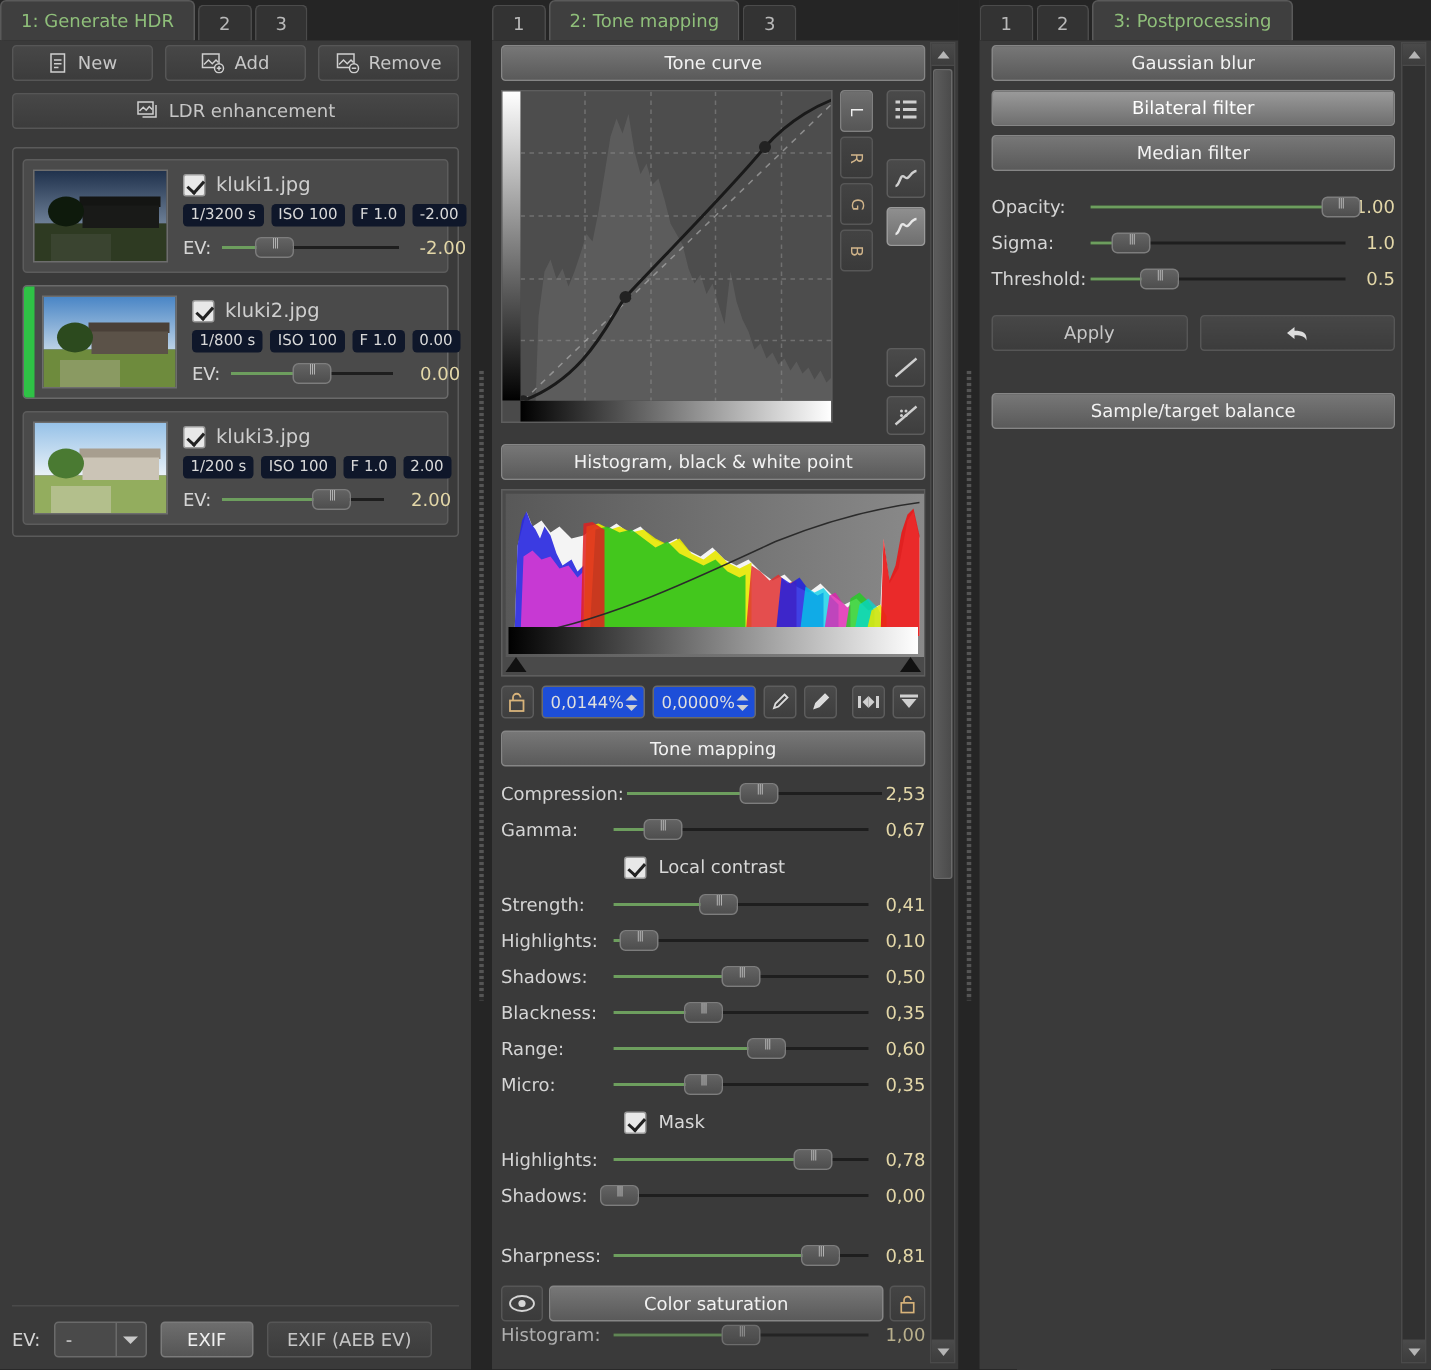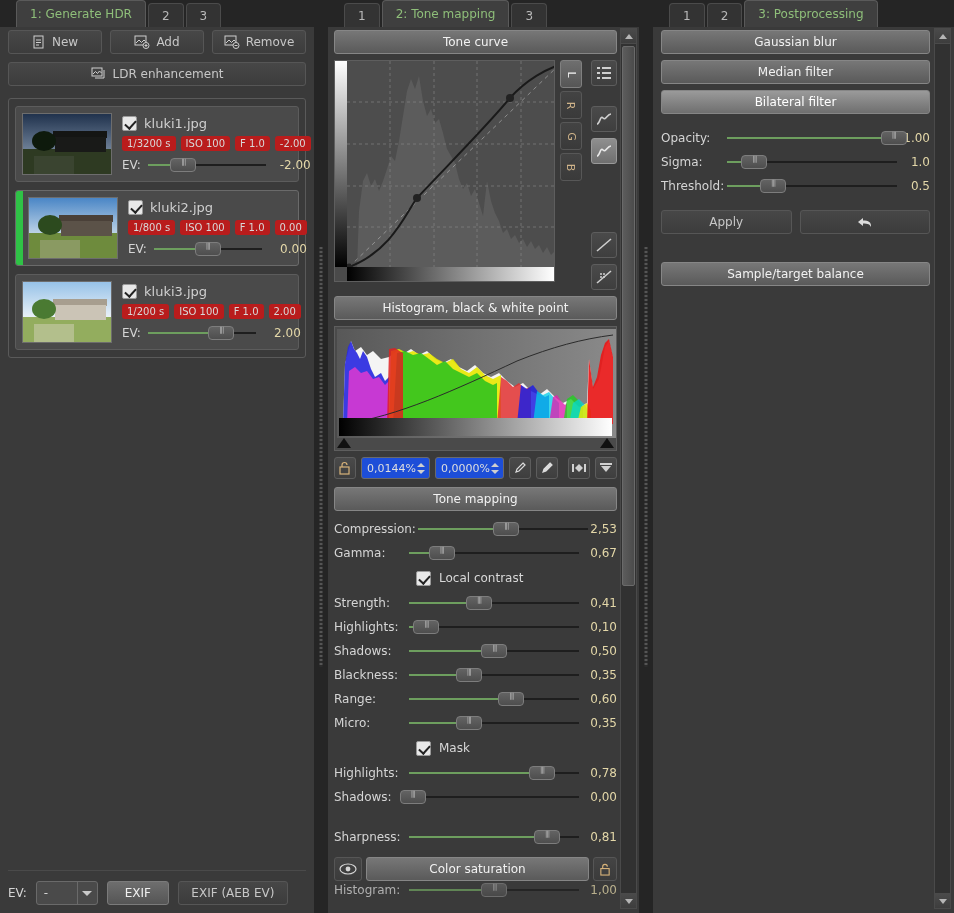--- a/index.html
+++ b/index.html
@@ -22,21 +22,21 @@
     position: relative; flex: 0 0 14px;
   }
   .splitter .grip {
     position: absolute; left: 50%; top: 50%;
     transform: translate(-50%,-50%);
     width: 3px; height: 420px;
     background: repeating-linear-gradient(to bottom, #555 0 2px, #2b2b2b 2px 4px);
   }
 
   
-  .tabbar { display: flex; align-items: flex-end; height: 27px; padding-left: 16px; background: #252525; }
+  .tabbar { display: flex; align-items: flex-end; height: 27px; padding-left: 0; background: #252525; }
   .tab {
     height: 24px; line-height: 24px;
     padding: 0 13px;
     background: #333; color: #b9b9b9;
     border: 1px solid #4b4b4b; border-bottom: none;
     border-radius: 4px 4px 0 0;
     margin-right: 2px;
     font-size: 12px; white-space: nowrap;
   }
   .tab.active { background: #3f3f3f; color: #8fbf7a; height: 27px; line-height: 26px; border-color: #5a5a5a; }
@@ -121,21 +121,21 @@
     position: relative; flex: 0 0 15px;
   }
   .chk::after {
     content: ""; position: absolute; left: 4px; top: 1px;
     width: 5px; height: 9px; border: solid #222;
     border-width: 0 2px 2px 0; transform: rotate(42deg);
   }
   .fname { color: #cfcfcf; font-size: 13px; }
   .exifrow { display: flex; gap: 5px; margin-bottom: 6px; }
   .extag {
-    background: #b91c1c; border-radius: 3px;
+    background: #0f172a; border-radius: 3px;
     color: #d8d8d8; font-size: 10px;
     padding: 2px 5px; white-space: nowrap;
   }
   .evrow { display: flex; align-items: center; gap: 7px; }
   .evlabel { color: #d5d5d5; font-size: 12px; }
   .evval { color: #e3d7a8; font-size: 12px; margin-left: auto; min-width: 38px; text-align: right; }
 
   
   .sl { position: relative; height: 16px; flex: 1; }
   .sl .track {
@@ -800,22 +800,22 @@
 
   <div class="panel" style="flex:1;">
     <div class="tabbar">
       <div class="tab">1</div>
       <div class="tab">2</div>
       <div class="tab active">3: Postprocessing</div>
     </div>
 
     <div class="rp-body">
       <div class="btn section">Gaussian blur</div>
+      <div class="btn section" style="background:linear-gradient(to bottom,#9a9a9a,#6f6f6f);color:#fff;">Bilateral filter</div>
       <div class="btn section">Median filter</div>
-      <div class="btn section" style="background:linear-gradient(to bottom,#9a9a9a,#6f6f6f);color:#fff;">Bilateral filter</div>
 
       <div style="height:6px"></div>
 
       <div class="sliderrow">
         <span class="lab">Opacity:</span>
         <div class="sl">
             <div class="track"></div>
             <div class="fill" style="width:99%"></div>
             <div class="knob" style="left:98%"></div>
           </div>

